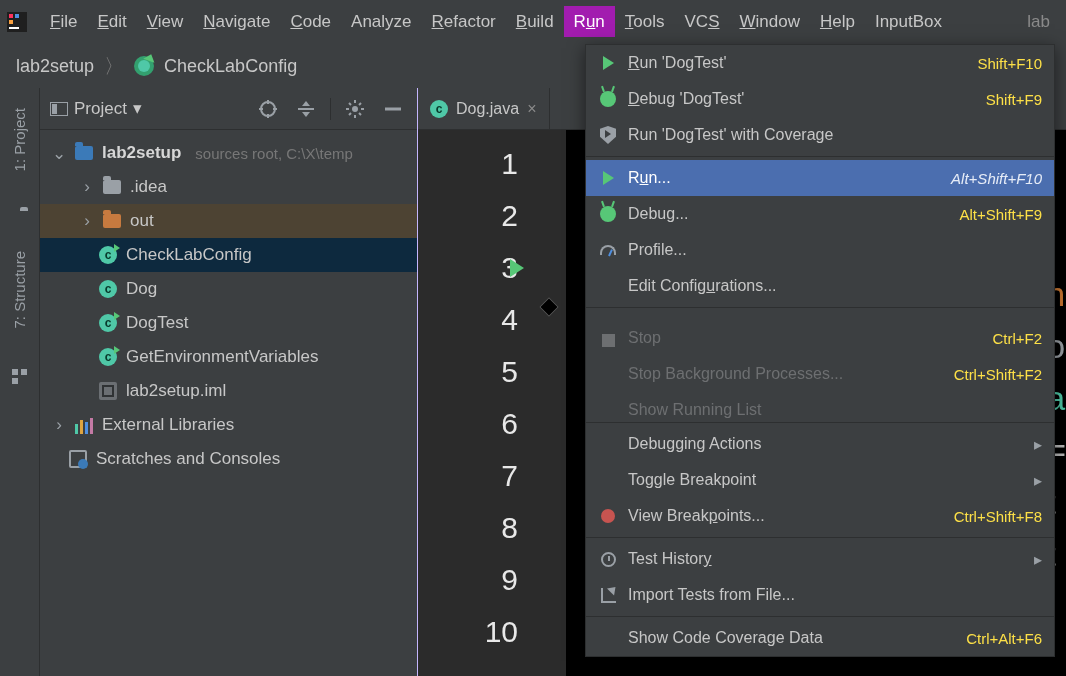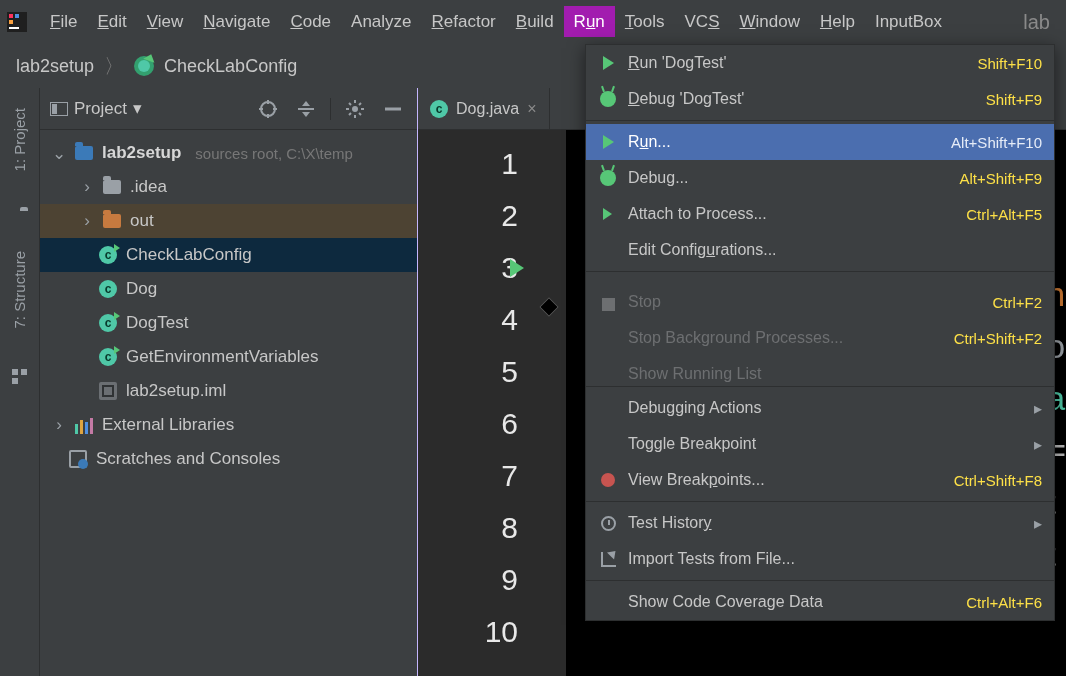--- a/index.html
+++ b/index.html
@@ -2,21 +2,21 @@
 <html><head>
 <meta charset="utf-8">
 <style>
   * { box-sizing: border-box; margin: 0; padding: 0; font-family: "Segoe UI", Arial, sans-serif; }
   body { background: #3c3f41; color: #bbbbbb; width: 1066px; height: 676px; overflow: hidden; position: relative; }
   .menubar { display: flex; align-items: center; height: 44px; background: #3c3f41; padding: 0 6px; gap: 4px; }
   .menubar .logo { width: 22px; height: 22px; display: inline-flex; align-items: center; justify-content: center; margin-right: 8px; }
   .menu-item { padding: 6px 10px; color: #c7c7c7; font-size: 17px; cursor: pointer; }
   .menu-item.active { background: #a21caf; color: #fff; }
   .menu-item .ul { text-decoration: underline; }
-  .sep-right { margin-left: auto; color: #8a8a8a; padding-right: 10px; font-size: 20px; }
+  .sep-right { margin-left: auto; color: #8a8a8a; padding-right: 10px; font-size: 17px; }
   .breadcrumb { display: flex; align-items: center; height: 44px; padding: 0 16px; gap: 10px; font-size: 18px; color: #c7c7c7; }
   .bc-chevron { color: #7a7a7a; font-size: 20px; }
   .bc-icon-c { width: 20px; height: 20px; border-radius: 50%; background: #33a06f; display: inline-flex; align-items: center; justify-content: center; position: relative; }
   .bc-icon-c::after { content: ""; position: absolute; top: -2px; right: -2px; width: 0; height: 0; border-left: 6px solid transparent; border-right: 6px solid transparent; border-bottom: 7px solid #57c777; transform: rotate(20deg); }
   .bc-icon-c span { background: #4fc8a7; width: 12px; height: 12px; border-radius: 50%; }
   .content { display: flex; height: calc(100% - 88px); position: relative; }
   .left-gutter { width: 40px; background: #3c3f41; border-right: 1px solid #2d2f30; display: flex; flex-direction: column; align-items: center; padding-top: 20px; gap: 40px; }
   .vlabel { writing-mode: vertical-rl; transform: rotate(180deg); color: #9aa0a6; font-size: 15px; display: flex; align-items: center; gap: 6px; }
   .project-panel { width: 378px; background: #3c3f41; display: flex; flex-direction: column; border-right: 1px solid #c4b5fd; }
   .panel-head { display: flex; align-items: center; height: 42px; padding: 0 10px; gap: 10px; border-bottom: 1px solid #2d2f30; }
@@ -57,21 +57,21 @@
   .ln { height: 52px; line-height: 52px; padding-right: 30px; }
   .runmark { position: absolute; left: 92px; top: 120px; color: #57c777; }
   .editor-body { display: flex; flex: 1; background: #000; }
   .code-strip { width: 18px; background: #2b2b2b; position: relative; }
   .code-strip .diamond { position: absolute; left: -6px; top: 170px; width: 14px; height: 14px; background: #000; border: 1px solid #555; transform: rotate(45deg); }
   .dropdown { position: absolute; left: 585px; top: 44px; width: 470px; background: #3c3f41; border: 1px solid #2d2f30; box-shadow: 0 4px 16px rgba(0,0,0,.5); z-index: 50; }
   .dd-row { display: flex; align-items: center; height: 36px; padding: 0 12px; gap: 10px; color: #c7c7c7; font-size: 16px; cursor: pointer; }
   .dd-row.sel { background: #4b6eaf; color: #fff; }
   .dd-row.disabled { color: #6d6f71; cursor: default; align-items: flex-end; }
   .dd-row .sc { margin-left: auto; color: #fde047; font-size: 15px; }
-  .dd-row.sel .sc { color: #e6ecf7; }
+  .dd-row.sel .sc { color: #e6ecf7; font-style: italic; }
   .dd-row .ar-r { margin-left: auto; color: #9aa0a6; }
   .dd-sep { height: 1px; background: #2d2f30; margin: 3px 0; }
   .dd-ico { width: 20px; display: inline-flex; align-items: center; justify-content: center; }
   .play-green { width: 0; height: 0; border-top: 7px solid transparent; border-bottom: 7px solid transparent; border-left: 11px solid #57c777; }
   .bug-green { width: 16px; height: 16px; border-radius: 50%; background: #57c777; position: relative; }
   .bug-green::before, .bug-green::after { content: ""; position: absolute; width: 2px; height: 6px; background: #57c777; top: -5px; }
   .bug-green::before { left: 2px; transform: rotate(-20deg); }
   .bug-green::after { right: 2px; transform: rotate(20deg); }
   .shield { width: 16px; height: 18px; background: #9aa0a6; clip-path: polygon(50% 0, 100% 15%, 100% 60%, 50% 100%, 0 60%, 0 15%); position: relative; }
   .shield::after { content: ""; position: absolute; left: 5px; top: 4px; width: 0; height: 0; border-top: 4px solid transparent; border-bottom: 4px solid transparent; border-left: 6px solid #3c3f41; }
@@ -310,41 +310,46 @@
       <span><span class="ul">R</span>un 'DogTest'</span>
       <span class="sc">Shift+F10</span>
     </div>
     <div class="dd-row">
       <span class="dd-ico">
         <span class="bug-green"></span>
       </span>
       <span><span class="ul">D</span>ebug 'DogTest'</span>
       <span class="sc">Shift+F9</span>
     </div>
+    <div class="dd-row">
+      <span class="dd-ico">
+        <span class="shield"></span>
+      </span>
+      <span>Run 'DogTest' with Coverage</span>
+    </div>
     <div class="dd-sep"></div>
     <div class="dd-row sel">
       <span class="dd-ico">
         <span class="play-green"></span>
       </span>
       <span>R<span class="ul">u</span>n...</span>
       <span class="sc">Alt+Shift+F10</span>
     </div>
     <div class="dd-row">
       <span class="dd-ico">
         <span class="bug-green"></span>
       </span>
       <span>Debug...</span>
       <span class="sc">Alt+Shift+F9</span>
     </div>
     <div class="dd-row">
       <span class="dd-ico">
-        <span class="attach-arrow"></span>
-      </span>
-      <span>Attach to Process...</span>
-      <span class="sc">Ctrl+Alt+F5</span>
+        <span class="gauge"></span>
+      </span>
+      <span>Profile...</span>
     </div>
     <div class="dd-row">
       <span class="dd-ico"></span>
       <span>Edit Config<span class="ul">u</span>rations...</span>
     </div>
     <div class="dd-sep"></div>
     <div class="dd-row disabled">
       <span class="dd-ico">
         <span class="stop-sq"></span>
       </span>

